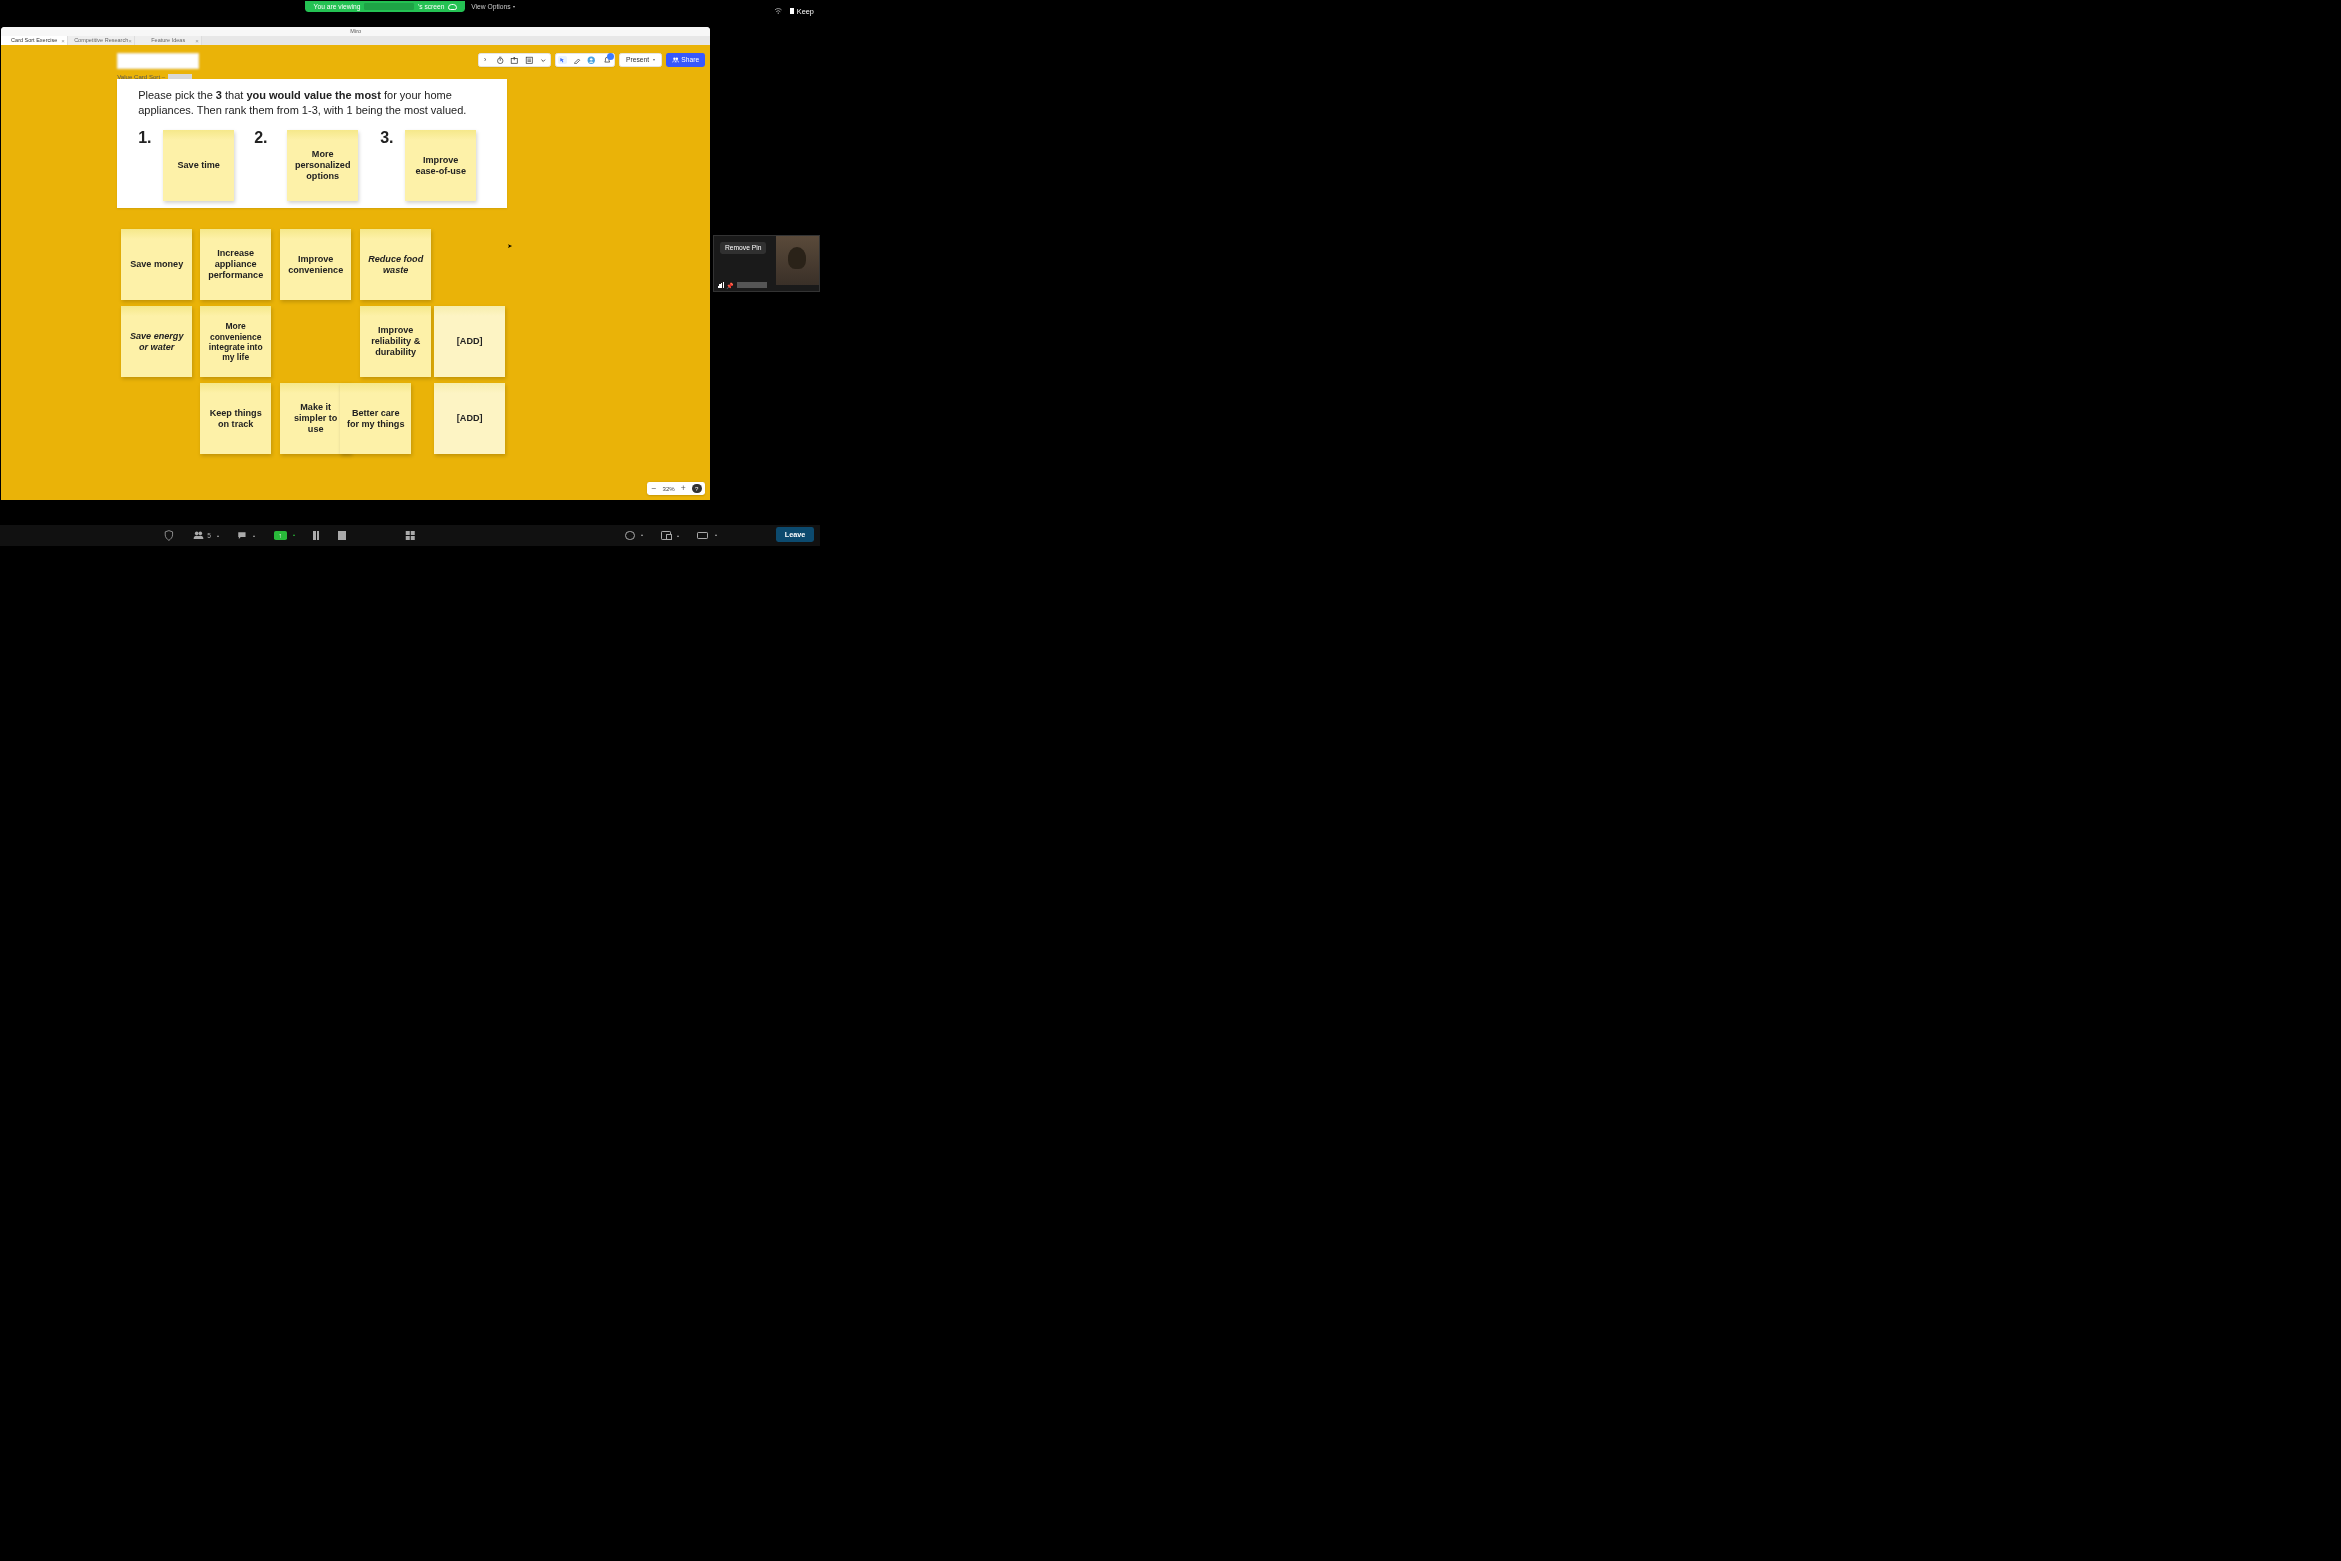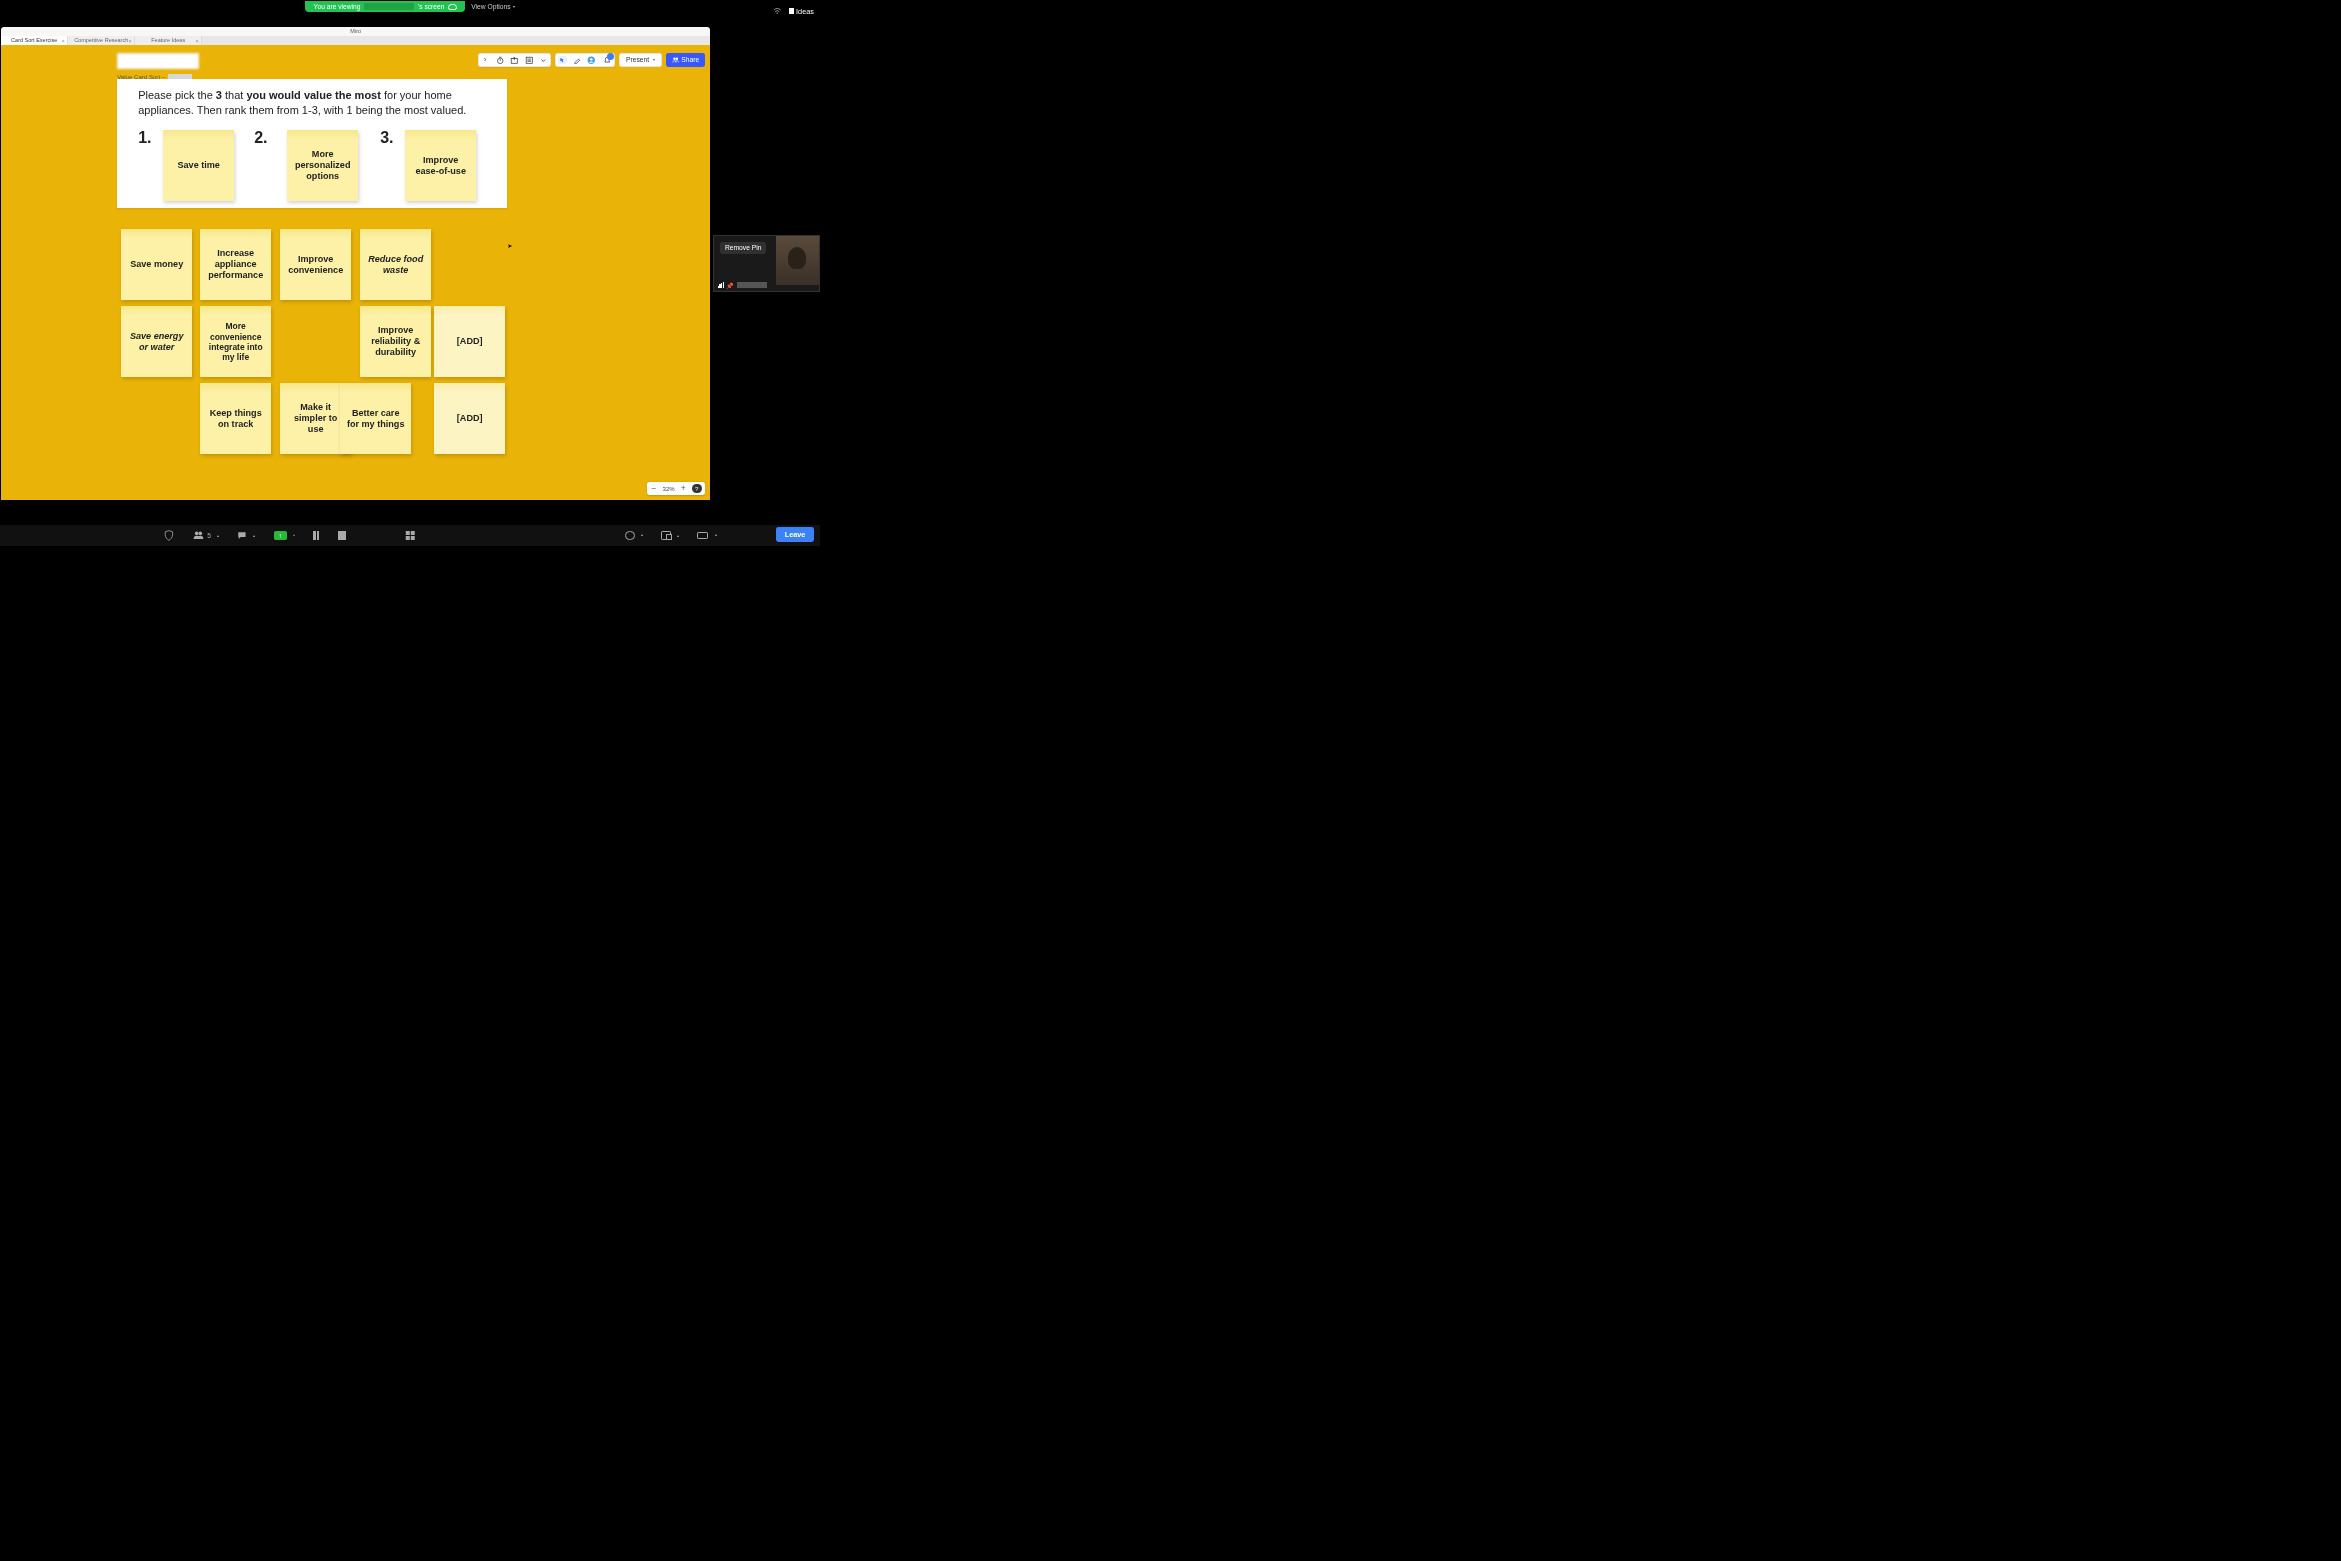--- a/index.html
+++ b/index.html
@@ -177,21 +177,21 @@
 .pause-ic span{width:2.4px;height:8.5px;background:#aaa;}
 .stop-ic{width:8.5px;height:8.5px;background:#aaa;}
 .grid-ic{width:8.5px;height:8.5px;display:grid;grid-template-columns:1fr 1fr;grid-template-rows:1fr 1fr;gap:1.2px;}
 .grid-ic span{background:#aaa;}
 .react-ic{width:9.8px;height:9.8px;border:0.9px solid #aaa;border-radius:50%;position:relative;}
 .breakout-ic{width:9.8px;height:8.5px;border:0.9px solid #aaa;border-radius:1.2px;position:relative;}
 .breakout-ic::after{content:"";position:absolute;top:1.8px;right:-1.8px;width:3.7px;height:3.7px;border:0.9px solid #aaa;background:#111;border-radius:0.6px;}
 .display-ic{width:11px;height:7.3px;border:0.9px solid #aaa;border-radius:1.2px;}
 .leave-btn{
   position:absolute;bottom:3.7px;right:6.1px;
-  background:#3b82f6;color:#fff;font-weight:600;font-size:7.3px;
+  background:#0c4a6e;color:#fff;font-weight:600;font-size:7.3px;
   padding:3px 8.5px;border-radius:2.4px;
 }
 .zb-center{position:absolute;left:50%;transform:translateX(-50%);display:flex;align-items:center;gap:13.4px;}
 .notif-dot{position:absolute;top:-2.4px;right:-2.4px;width:7.3px;height:7.3px;border-radius:50%;background:#3d7bff;color:#fff;font-size:4.9px;display:flex;align-items:center;justify-content:center;}
 .collab-ic{width:9.8px;height:9.8px;position:relative;}
 </style>
 </head>
 <body>
 
 <div class="sharebar">
@@ -209,21 +209,21 @@
 
 <div class="topright">
   <span>
     <svg width="8.5" height="8.5" viewBox="0 0 14 14">
         <path d="M7 12 L7 12 M4 9 a4 4 0 0 1 6 0 M2 6 a7 7 0 0 1 10 0" stroke="#bbb" stroke-width="1.3" fill="none" stroke-linecap="round"></path>
         <circle cx="7" cy="11.5" r="1" fill="#bbb"></circle>
       </svg>
   </span>
   <div class="view-btn">
     <span class="sq"></span>
-    <span>Ideas</span>
+    <span>Keep</span>
   </div>
 </div>
 
 <div class="miro-window">
   <div class="miro-titlebar">Miro</div>
   <div class="miro-tabs">
     <div class="miro-tab">
       <span>Card Sort Exercise</span>
       <span class="x">×</span>
     </div>

